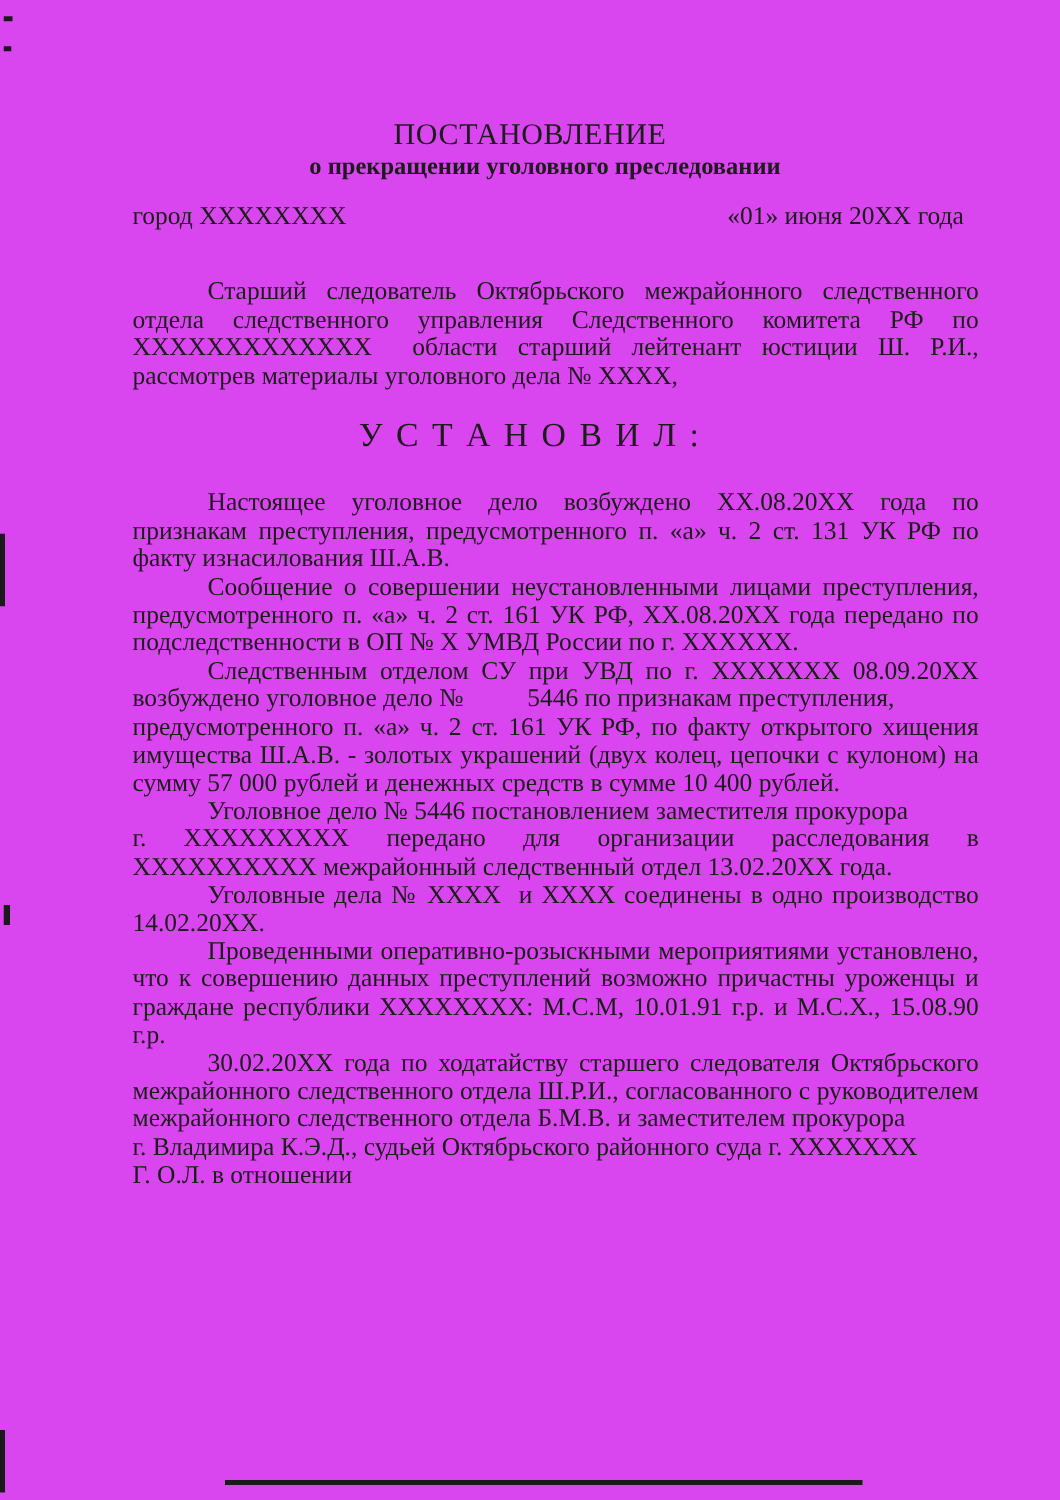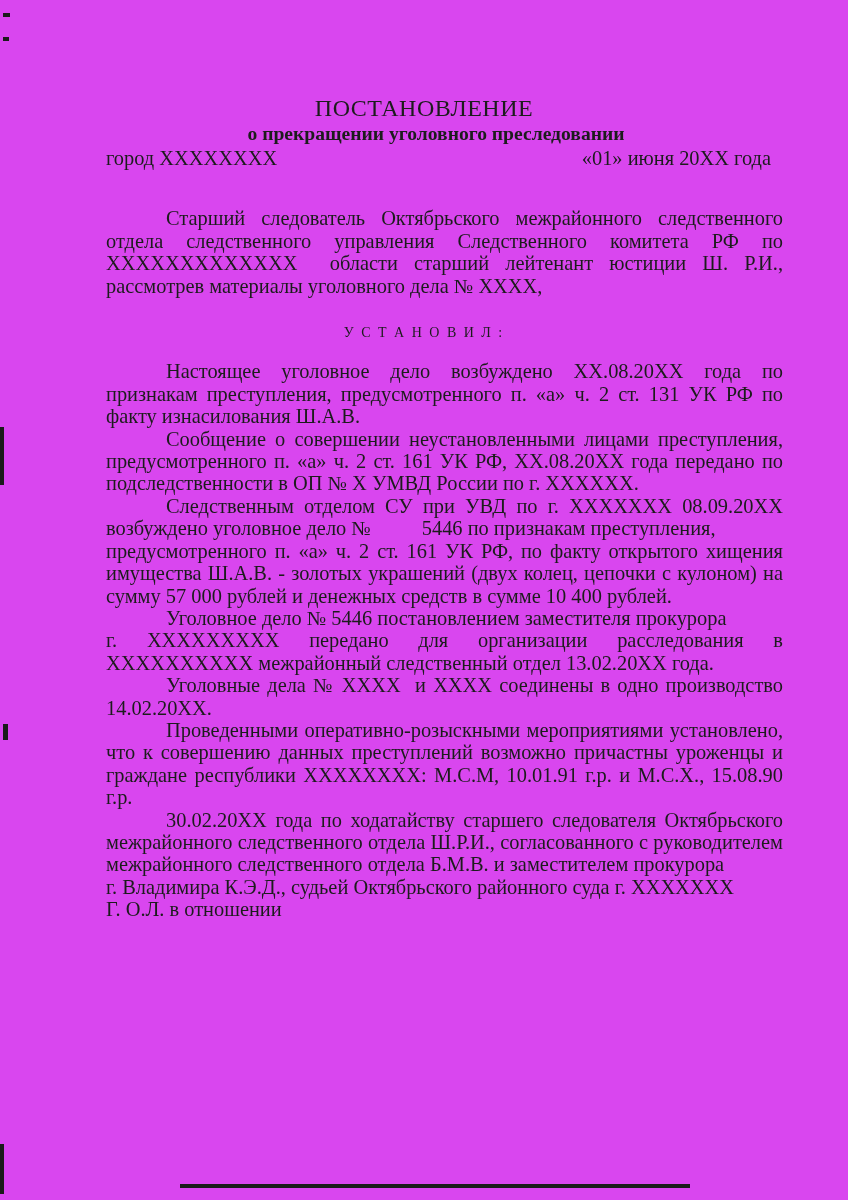--- a/index.html
+++ b/index.html
@@ -27,36 +27,36 @@
     line-height: 26px; letter-spacing: 0.5px;
   }
   .doc-subtitle {
     margin-top: 1px; margin-bottom: 0;
     font-size: 19.6px; font-weight: bold;
     line-height: 23px;
     padding-left: 24px;
   }
   .dateline {
     display: flex; justify-content: space-between;
-    margin-top: 2px;
+    margin-top: 17px;
     padding-right: 12px;
   }
   .para {
     margin: 0;
     text-align: justify;
     text-indent: 60px;
     white-space: pre-wrap;
   }
   .preamble { margin-top: 38px; }
   .established {
     margin-top: 25px; margin-bottom: 0;
-    font-size: 14px; font-weight: normal;
+    font-size: 27px; font-weight: normal;
     line-height: 22.4px; letter-spacing: 2px; text-align: center;
   }
-  .body-text { margin-top: 16px; }
+  .body-text { margin-top: 32px; }
   
   .artifact { position: absolute; background: #1a1a1a; }
   .a1 { left: 3px;   top: 13px;   width: 7px;   height: 4px; }
   .a2 { left: 3px;   top: 37px;   width: 6px;   height: 4px; }
   .a3 { left: 0;     top: 427px;  width: 4px;   height: 58px; }
   .a4 { left: 3px;   top: 724px;  width: 5px;   height: 16px; }
   .a5 { left: 0;     top: 1144px; width: 4px;   height: 50px; }
   .a6 { left: 180px; top: 1184px; width: 510px; height: 4px; }
 </style>
 </head>

